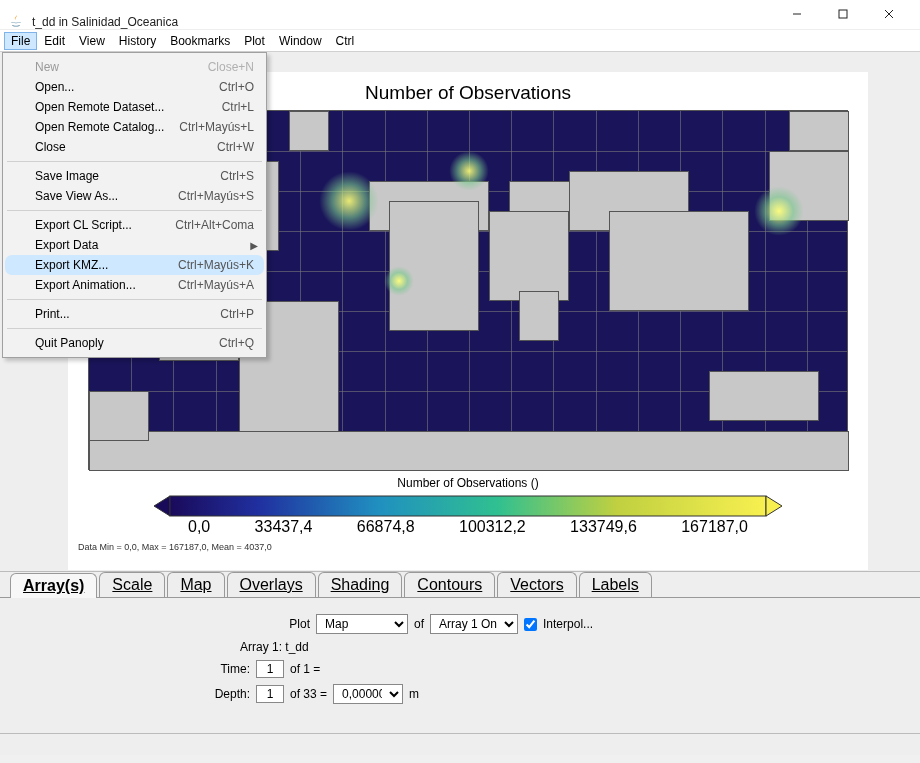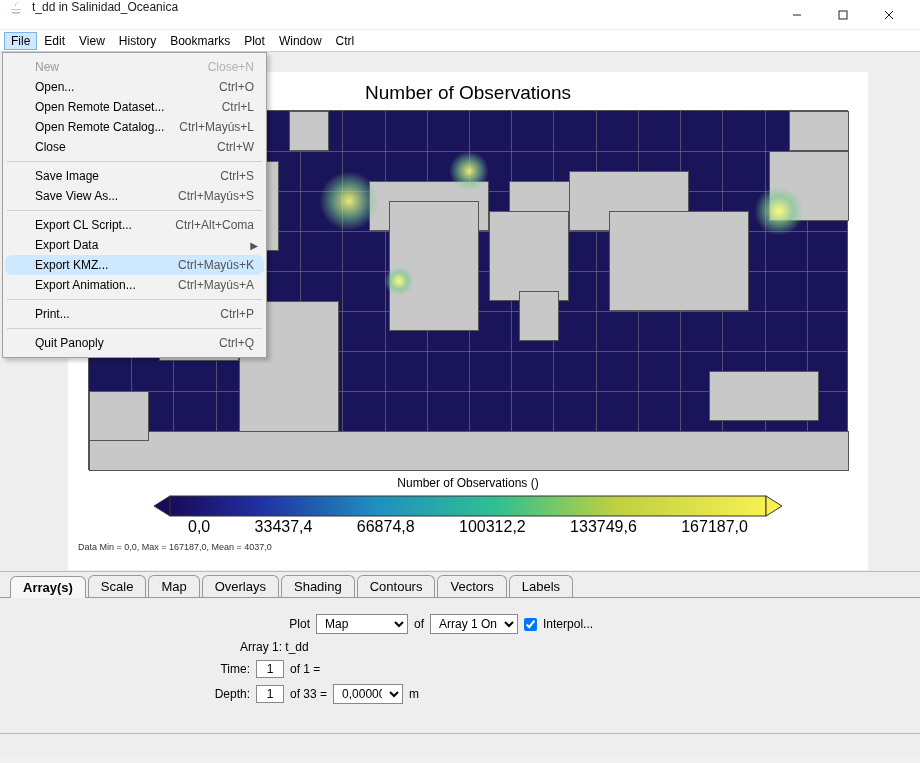--- a/index.html
+++ b/index.html
@@ -1,18 +1,18 @@
 <!DOCTYPE html>
 <html><head>
 <meta charset="utf-8">
 <style>
 * { box-sizing: border-box; margin: 0; padding: 0; font-family: "Segoe UI", Tahoma, sans-serif; }
 body { background: #f0f0f0; width: 920px; height: 763px; overflow: hidden; }
 
-.titlebar { background: #fff; height: 30px; display: flex; align-items: flex-start; padding: 0 8px; border-bottom: 1px solid #eee; }
+.titlebar { background: #fff; height: 30px; display: flex; align-items: flex-end; padding: 0 8px; border-bottom: 1px solid #eee; }
 .titlebar .java-icon { width: 16px; height: 16px; margin-right: 8px; display:inline-block; }
 .titlebar .title { font-size: 12px; color: #222; flex: 1; }
 .titlebar .win-btn { width: 46px; height: 30px; display: flex; align-items: center; justify-content: center; font-size: 14px; color:#222; }
 
 .menubar { background:#fff; height:22px; display:flex; align-items:center; padding:0 4px; font-size:12px; border-bottom:1px solid #d0d0d0; position:relative; }
 .menubar .menu-item { padding:2px 7px; cursor:default; }
 .menubar .menu-item.active { background:#cde8ff; border:1px solid #7eb4ea; padding:1px 6px; }
 
 .dropdown { position:absolute; left:2px; top:52px; width:265px; background:#f2f2f2; border:1px solid #a0a0a0; box-shadow:3px 3px 4px rgba(0,0,0,.2); z-index:100; padding:4px 2px;}
 .dropdown .row { display:flex; align-items:center; padding:3px 10px 3px 30px; font-size:12px; cursor:default; position:relative;}
@@ -27,21 +27,21 @@
 .plot-panel { position:absolute; left:68px; top:20px; width:800px; height:498px; background:#fff; padding:10px 10px 6px 10px;}
 .plot-title { text-align:center; font-size:19px; margin-bottom:6px;}
 .map-canvas { width:760px; height:360px; border:1px solid #555; background:#1a145a; position:relative; margin:0 auto; }
 .legend-title { text-align:center; font-size:12px; margin-top:6px;}
 .legend { display:flex; align-items:center; justify-content:center; margin-top:4px;}
 .legend svg {}
 .legend-ticks { display:flex; width:600px; margin:0 auto; justify-content:space-between; font-size:16px; padding:0 20px;}
 .stats { font-size:9px; color:#333; padding-right:30px; margin-top:6px;}
 
 .tabs-strip { background:#eeeeee; height:26px; display:flex; align-items:flex-end; padding:0 10px; gap:2px; border-bottom:1px solid #999; padding-top:4px;}
-.tabs-strip .tab { background:#eee; border:1px solid #999; border-bottom:none; border-radius:6px 6px 0 0; padding:3px 12px; font-size:13px; cursor:default;}
+.tabs-strip .tab { background:#eee; border:1px solid #999; border-bottom:none; border-radius:6px 6px 0 0; padding:3px 12px; font-size:16px; cursor:default;text-decoration:underline;}
 .tabs-strip .tab.active { background:#f7f7f7; font-weight:bold; position:relative; top:1px;}
 
 .controls { background:#eeeeee; padding:16px 20px 10px 200px; font-size:12px; height:135px;}
 .controls .row { display:flex; align-items:center; gap:6px; margin-bottom:6px;}
 .controls label.r { text-align:right; width:50px; display:inline-block;}
 .controls select, .controls input[type=text] { font-size:12px; border:1px solid #888; background:#fff; padding:1px 4px;}
 .controls input[type=text]{ text-align:center; width:28px;}
 .controls input[type=checkbox]{ width:13px; height:13px;}
 
 .statusbar { background:#eee; height:22px; border-top:1px solid #bbb;}

